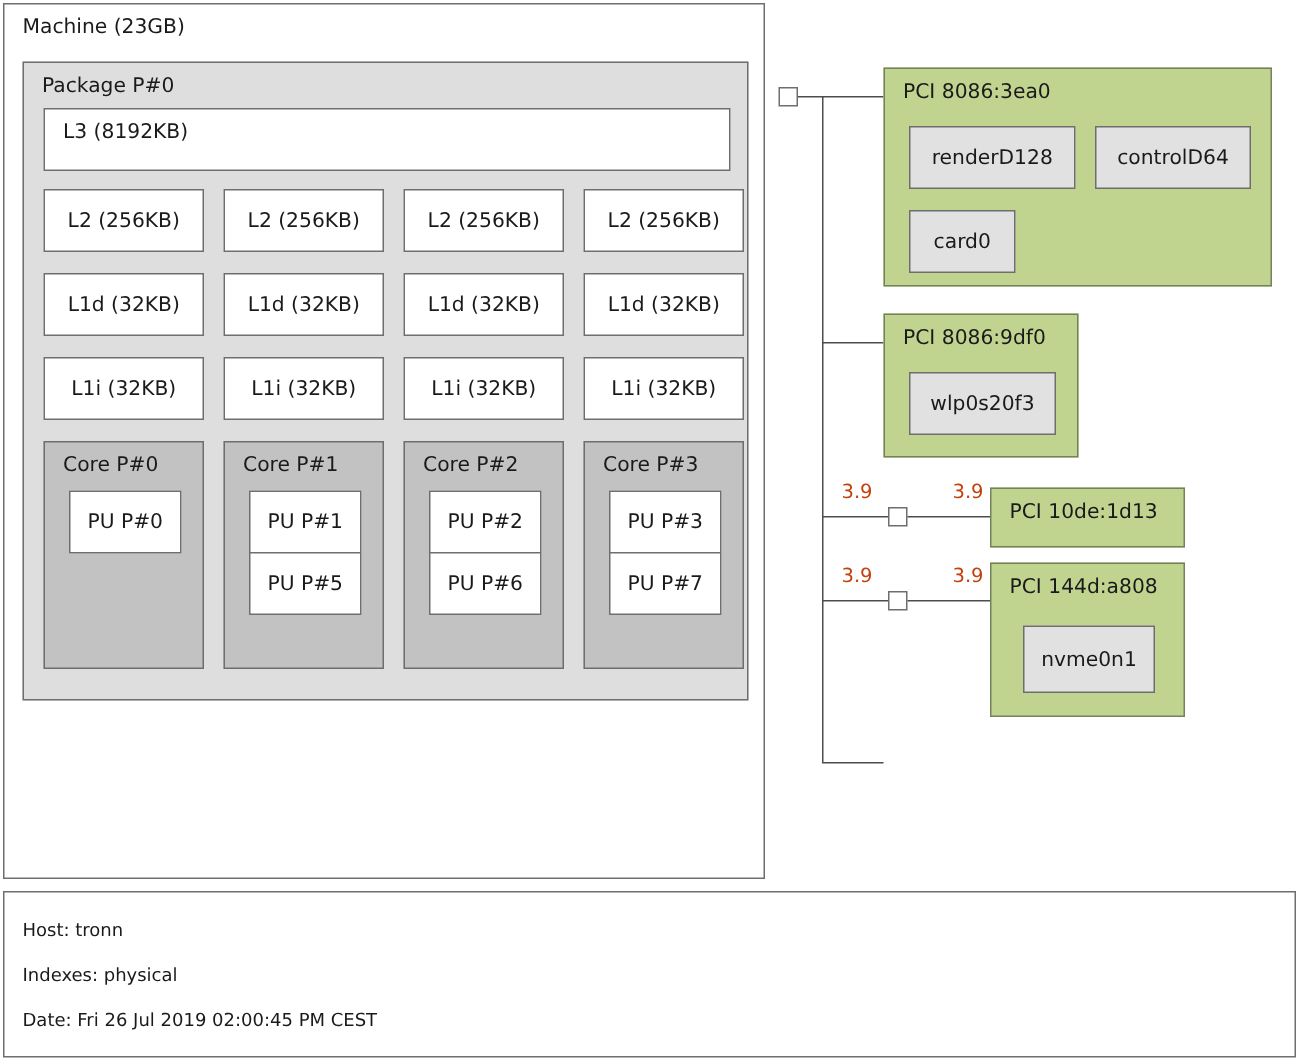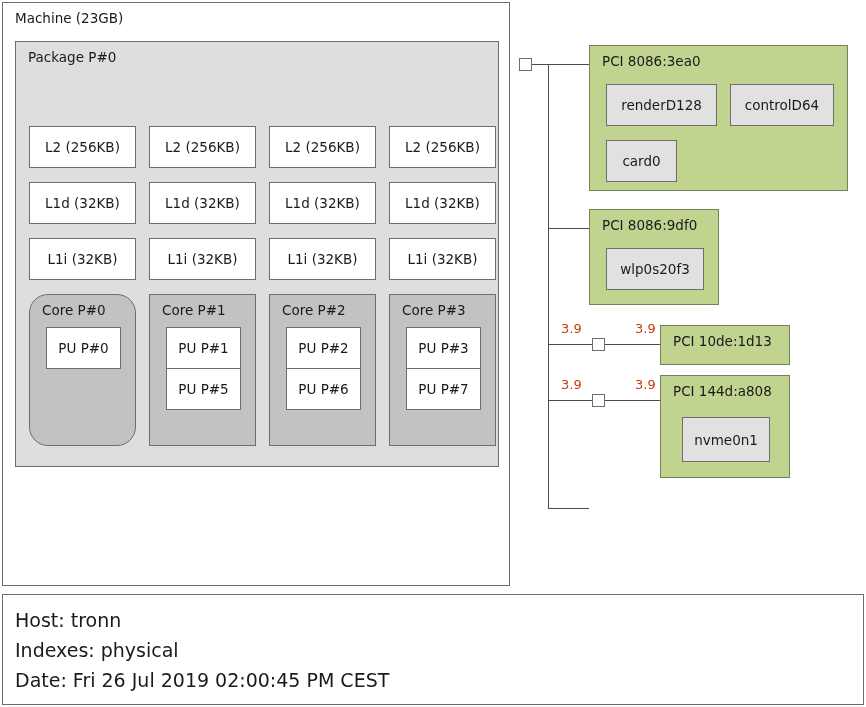--- a/index.html
+++ b/index.html
@@ -106,39 +106,42 @@
     top: 594px;
     width: 862px;
     height: 111px;
     box-sizing: border-box;
     border: 1px solid #6e6e6e;
     background: #ffffff;
   }
   .footer-line {
     position: absolute;
     left: 12px;
-    font-size: 19px;
+    font-size: 12px;
     line-height: 16px;
     white-space: nowrap;
   }
   .footer-line.l0 { top: 17px; }
   .footer-line.l1 { top: 47px; }
   .footer-line.l2 { top: 77px; }
 </style>
 </head>
 <body>
 
 <div id="root">
 
   <div class="box machine" style="left:2px; top:2px; width:508px; height:584px;">
     <div class="title">Machine (23GB)</div>
 
     <div class="box package" style="left:12px; top:38px; width:484px; height:426px;padding-left:18px;">
       <div class="title">Package P#0</div>
 
+      <div class="box cache" style="left:13px; top:30px; width:458px; height:42px;">
+        <div class="title">L3 (8192KB)</div>
+      </div>
 
       <div class="box cache centered" style="left:13px; top:84px; width:107px; height:42px;">
         <div class="title">L2 (256KB)</div>
       </div>
       <div class="box cache centered" style="left:133px; top:84px; width:107px; height:42px;">
         <div class="title">L2 (256KB)</div>
       </div>
       <div class="box cache centered" style="left:253px; top:84px; width:107px; height:42px;">
         <div class="title">L2 (256KB)</div>
       </div>
@@ -165,21 +168,21 @@
       <div class="box cache centered" style="left:133px; top:196px; width:107px; height:42px;">
         <div class="title">L1i (32KB)</div>
       </div>
       <div class="box cache centered" style="left:253px; top:196px; width:107px; height:42px;">
         <div class="title">L1i (32KB)</div>
       </div>
       <div class="box cache centered" style="left:373px; top:196px; width:107px; height:42px;">
         <div class="title">L1i (32KB)</div>
       </div>
 
-      <div class="box core" style="left:13px; top:252px; width:107px; height:152px;border-radius:19px;">
+      <div class="box core" style="left:13px; top:252px; width:107px; height:152px;">
         <div class="title">Core P#0</div>
         <div class="box pu centered" style="left:16px; top:32px; width:75px; height:42px;">
           <div class="title">PU P#0</div>
         </div>
       </div>
 
       <div class="box core" style="left:133px; top:252px; width:107px; height:152px;">
         <div class="title">Core P#1</div>
         <div class="box pu centered" style="left:16px; top:32px; width:75px; height:42px;text-decoration:underline;">
           <div class="title">PU P#1</div>

